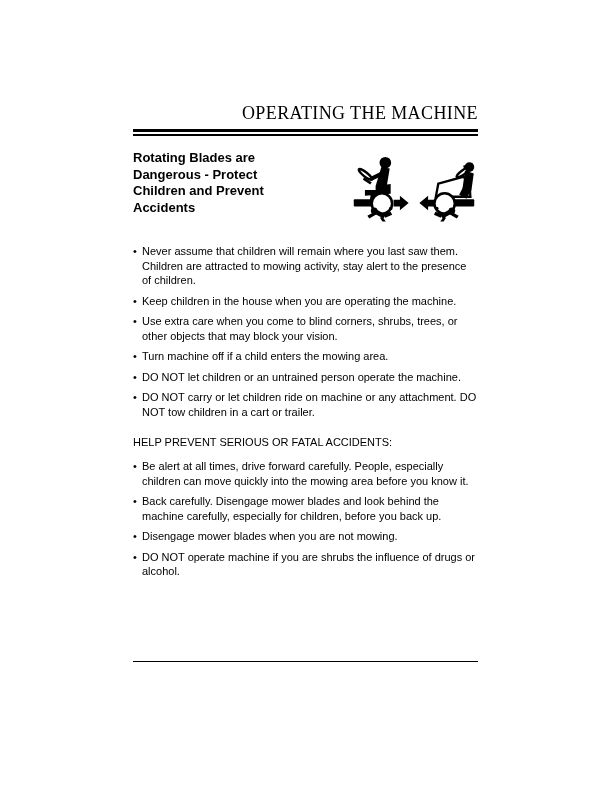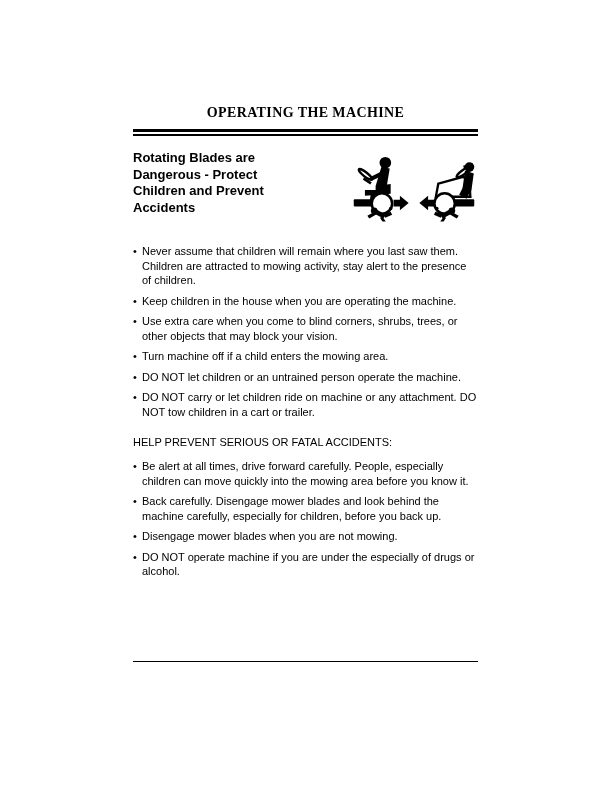--- a/index.html
+++ b/index.html
@@ -14,24 +14,24 @@
   }
   .content {
     position: absolute;
     left: 133px;
     top: 103px;
     width: 345px;
   }
   .title {
     margin: 0 0 6px 0;
     font-family: "Liberation Serif", serif;
-    font-weight: bold;
-    font-size: 14px;
+    font-weight: normal;
+    font-size: 18px;
     line-height: 20px;
-    text-align: center;
+    text-align: right;
     letter-spacing: 0.4px;
     white-space: nowrap;
   }
   .rule-double {
     border-top: 3px solid #000;
     border-bottom: 2px solid #000;
     height: 2px;
     margin-bottom: 4px;
   }
   .warning-row {
@@ -157,21 +157,21 @@
       <div class="bullet">Turn machine off if a child enters the mowing area.</div>
       <div class="bullet">DO NOT let children or an untrained person operate the machine.</div>
       <div class="bullet">DO NOT carry or let children ride on machine or any attachment. DO NOT tow children in a cart or trailer.</div>
     </div>
 
     <div class="section">
       <p class="section-heading">HELP PREVENT SERIOUS OR FATAL ACCIDENTS:</p>
       <div class="bullet">Be alert at all times, drive forward carefully. People, especially children can move quickly into the mowing area before you know it.</div>
       <div class="bullet">Back carefully. Disengage mower blades and look behind the machine carefully, especially for children, before you back up.</div>
       <div class="bullet">Disengage mower blades when you are not mowing.</div>
-      <div class="bullet">DO NOT operate machine if you are under the especially of drugs or alcohol.</div>
+      <div class="bullet">DO NOT operate machine if you are shrubs the influence of drugs or alcohol.</div>
     </div>
 
   </div>
 
   <div class="footer">
     <div class="footer-rule"></div>
   </div>
 </div>
 
 </body></html>

